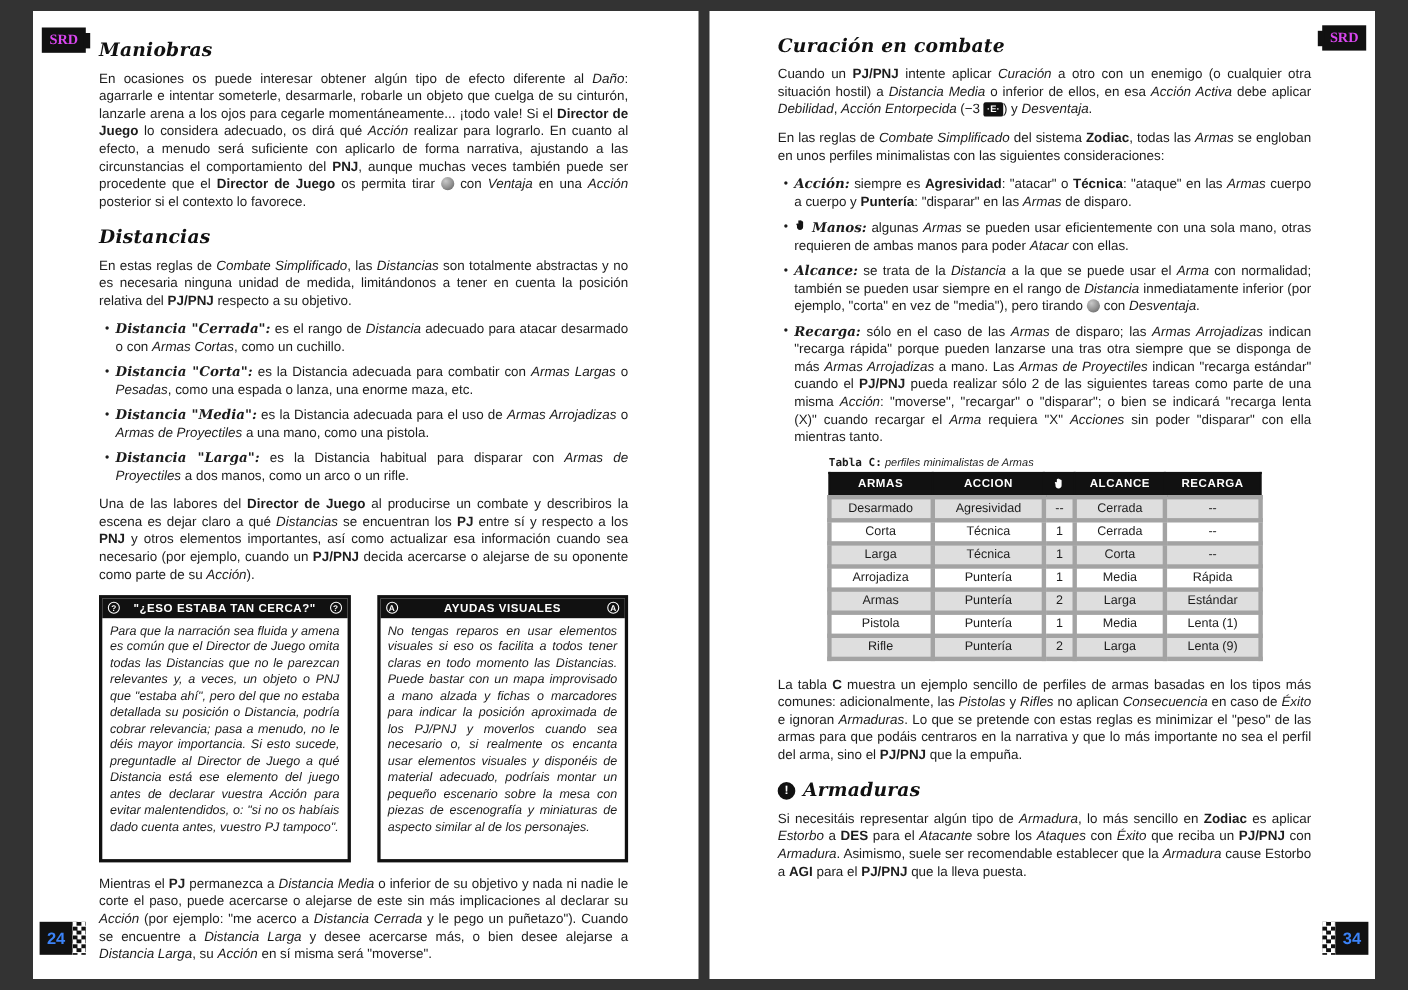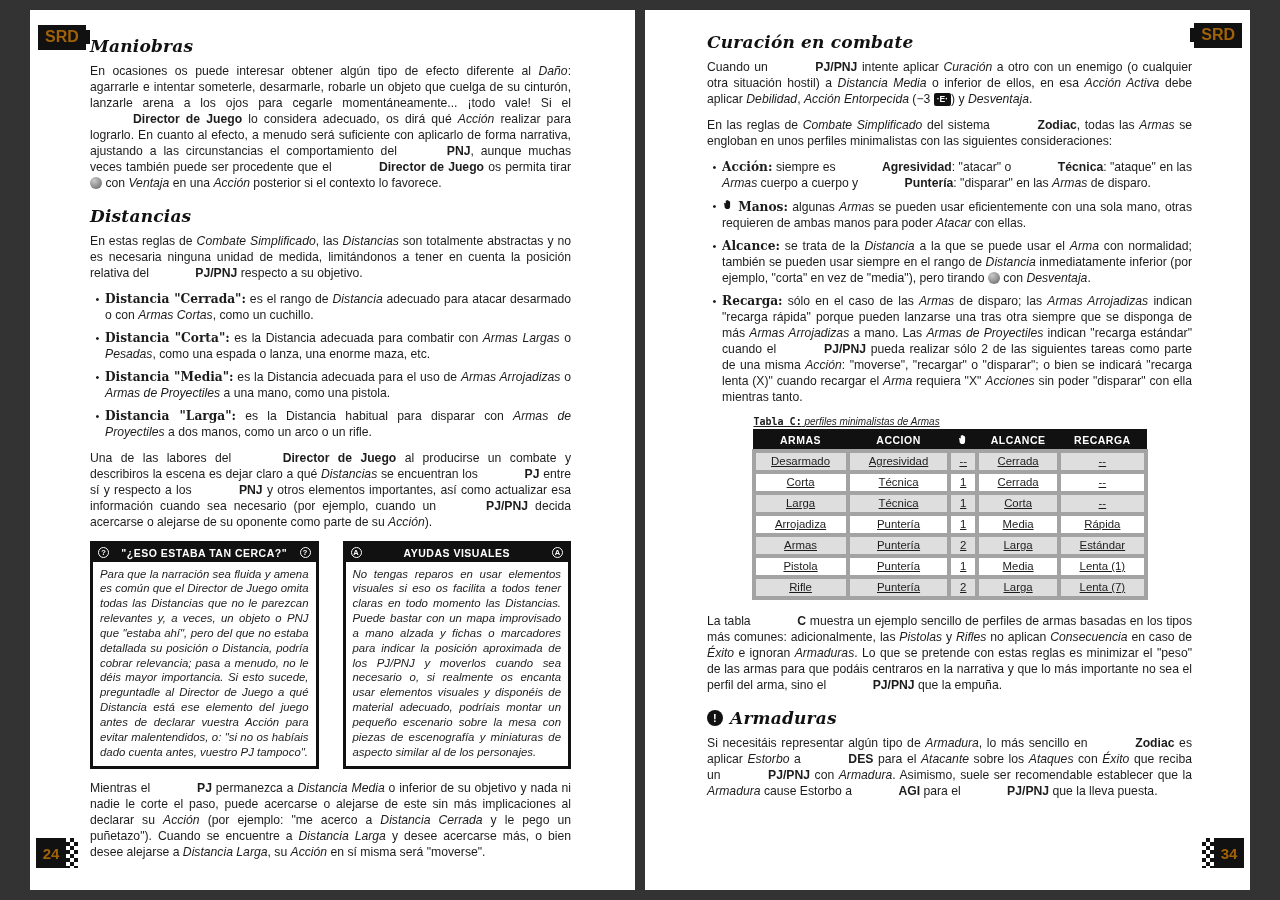--- a/index.html
+++ b/index.html
@@ -12,46 +12,46 @@
 
   
   .sec-title { font-family:"DejaVu Serif", serif; font-style:italic; font-weight:bold;
                font-size:17px; color:#111; margin:14px 0 8px; letter-spacing:0.2px; }
   .sec-title.first { margin-top:0; }
   .sec-title.with-icon { display:flex; align-items:center; }
 
   
   .para { font-family:"Liberation Sans", sans-serif; font-size:12.2px; line-height:1.31;
           text-align:justify; margin:0 0 10px; }
-  .para b, .btext b { font-weight:700;margin-left:43px; }
-  .bi { font-family:"DejaVu Serif", serif; font-weight:bold; }
+  .para b, .btext b { font-weight:700; }
+  .bi { font-family:"DejaVu Serif", serif; font-weight:bold; font-style:italic; }
 
   
   .bullets { margin:2px 0 10px; }
   .bullet { display:flex; margin:0 0 7px; }
   .bdot { flex:none; width:15px; text-align:center; font-size:11px; line-height:1.45;
           font-family:"Liberation Sans", sans-serif; }
   .btext { flex:1; font-family:"Liberation Sans", sans-serif; font-size:12.2px;
            line-height:1.31; text-align:justify; }
 
   
   .boxes { display:flex; gap:24px; margin:4px 0 12px; }
   .infobox { flex:1; border:3px solid #111; background:#fff; }
   .infobox-header { background:#111; color:#fff; display:flex; align-items:center;
                     justify-content:space-between; padding:2px 5px; min-height:18px; }
   .infobox-title { flex:1; text-align:center; font-family:"Liberation Sans", sans-serif;
                    font-size:10.5px; font-weight:700; text-transform:uppercase; letter-spacing:0.5px; }
   .circle-icon { flex:none; width:11px; height:11px; border:1.3px solid #fff; border-radius:50%;
                  color:#fff; font-size:7.5px; font-weight:700; display:flex; align-items:center;
                  justify-content:center; font-family:"Liberation Sans", sans-serif; }
-  .infobox-body { padding:5px 7px 7px; font-family:"Liberation Sans", sans-serif; font-style:italic;
+  .infobox-body { padding:5px 7px 22px; font-family:"Liberation Sans", sans-serif; font-style:italic;
                   font-size:11.4px; line-height:1.3; text-align:justify; }
 
   
-  .table-wrap { width:396px; margin:4px auto 14px;text-decoration:underline; }
+  .table-wrap { width:396px; margin:4px auto 14px; }
   .table-caption { font-size:10px; margin:0 0 2px 2px; font-family:"Liberation Sans", sans-serif; }
   .cap-label { font-family:"DejaVu Sans Mono", monospace; font-weight:700; }
   .cap-text { font-style:italic; }
   table.weapons { border-collapse:collapse; width:100%; table-layout:fixed; }
   table.weapons col.c-armas   { width:24%; }
   table.weapons col.c-accion  { width:26%; }
   table.weapons col.c-manos   { width:7%;  }
   table.weapons col.c-alcance { width:21%; }
   table.weapons col.c-recarga { width:22%; }
   table.weapons th { background:#111; color:#fff; font-family:"Liberation Sans", sans-serif;
@@ -72,32 +72,32 @@
                  font-size:8.5px; line-height:10px; padding:1px 3px 2px; border-radius:2px;
                  vertical-align:1px; font-family:"Liberation Sans", sans-serif; }
   .icon-hand { display:inline-block; }
   .icon-hand path { fill:#141414; }
   .icon-bang { flex:none; width:16px; height:16px; border-radius:50%; background:#111; color:#fff;
                font-family:"Liberation Sans", sans-serif; font-style:normal; font-weight:700;
                font-size:11px; display:inline-flex; align-items:center; justify-content:center;
                margin-right:7px; }
 
   
-  .srd-badge { position:absolute; background:#111; color:#a16207; font-family:Liberation Sans, sans-serif;
-               font-weight:700; font-size:16px; padding:3px 7px 4px; }
+  .srd-badge { position:absolute; background:#111; color:#d946ef; font-family:Liberation Serif, serif;
+               font-weight:700; font-size:13px; padding:3px 7px 4px; }
   .srd-badge::after { content:""; position:absolute; width:6px; height:14px; background:#111; top:5px; }
   .page.left  .srd-badge { top:15px; left:8px; }
   .page.left  .srd-badge::after { right:-4px; }
   .page.right .srd-badge { top:13px; right:8px; }
   .page.right .srd-badge::after { left:-4px; }
 
   .pagenum { position:absolute; bottom:22px; display:flex; height:30px; }
   .page.left  .pagenum { left:6px; }
   .page.right .pagenum { right:6px; }
-  .pagenum .num { background:#111; color:#a16207; font-family:"Liberation Sans", sans-serif;
+  .pagenum .num { background:#111; color:#3b82f6; font-family:"Liberation Sans", sans-serif;
                   font-weight:700; font-size:15px; width:30px; display:flex; align-items:center;
                   justify-content:center; }
   .checker { width:12px;
              background-image:conic-gradient(#111 90deg, #fff 90deg 180deg, #111 180deg 270deg, #fff 270deg);
              background-size:8px 8px; }
 </style>
 </head>
 <body>
 
 <div class="spread">
@@ -251,21 +251,21 @@
               <td>Puntería</td>
               <td>1</td>
               <td>Media</td>
               <td>Lenta (1)</td>
             </tr>
             <tr>
               <td>Rifle</td>
               <td>Puntería</td>
               <td>2</td>
               <td>Larga</td>
-              <td>Lenta (7)</td>
+              <td>Lenta (9)</td>
             </tr>
           </tbody>
       </table>
     </div>
 
     <p class="para">La tabla <b>C</b> muestra un ejemplo sencillo de perfiles de armas basadas en los tipos más comunes: adicionalmente, las <i>Pistolas</i> y <i>Rifles</i> no aplican <i>Consecuencia</i> en caso de <i>Éxito</i> e ignoran <i>Armaduras</i>. Lo que se pretende con estas reglas es minimizar el "peso" de las armas para que podáis centraros en la narrativa y que lo más importante no sea el perfil del arma, sino el <b>PJ/PNJ</b> que la empuña.</p>
 
     <h2 class="sec-title with-icon">
       <span class="icon-bang">!</span>
       <span>Armaduras</span>

